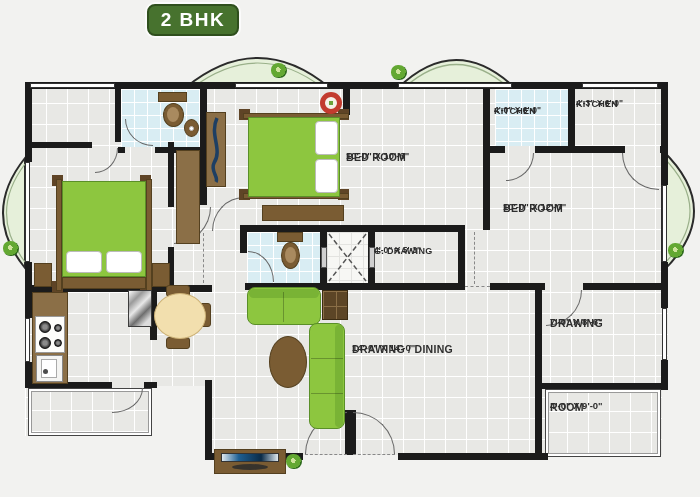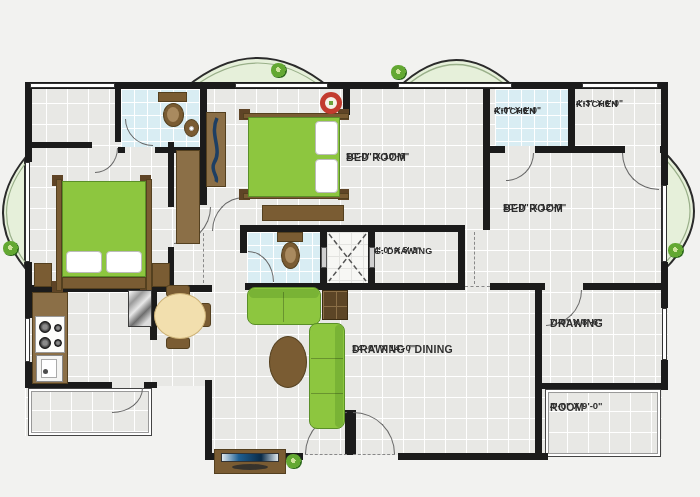--- a/index.html
+++ b/index.html
@@ -257,14 +257,15 @@
   </div>
   <div class="lbl" style="left:550px;top:316px;width:104px;">
     <span class="nm">DRAWING</span>
       <span class="dm">7'-0" X 8'-6"</span>
   </div>
   <div class="lbl" style="left:550px;top:400px;width:104px;">
     <span class="nm">ROOM</span>
       <span class="dm">4'-0" X 9'-0"</span>
   </div>
 
+  <div class="badge">2 BHK</div>
 
 </div>
 
 </body></html>

